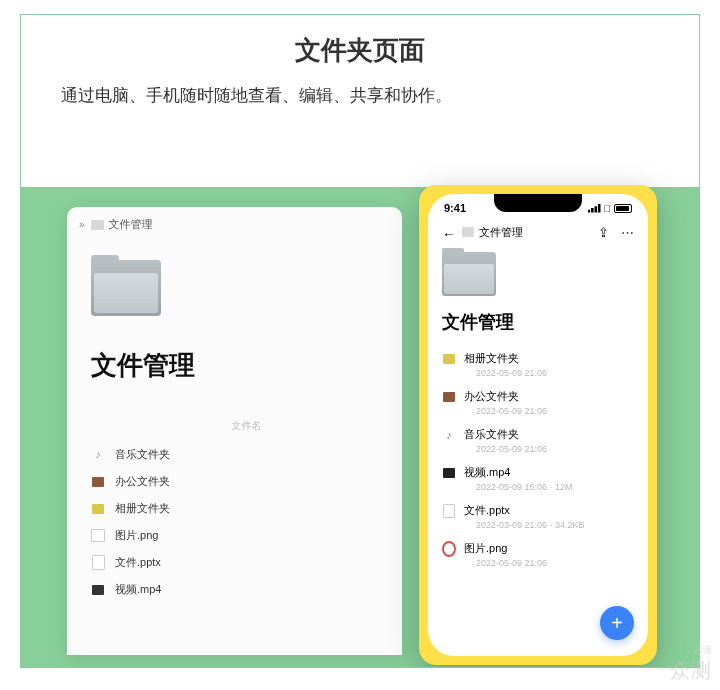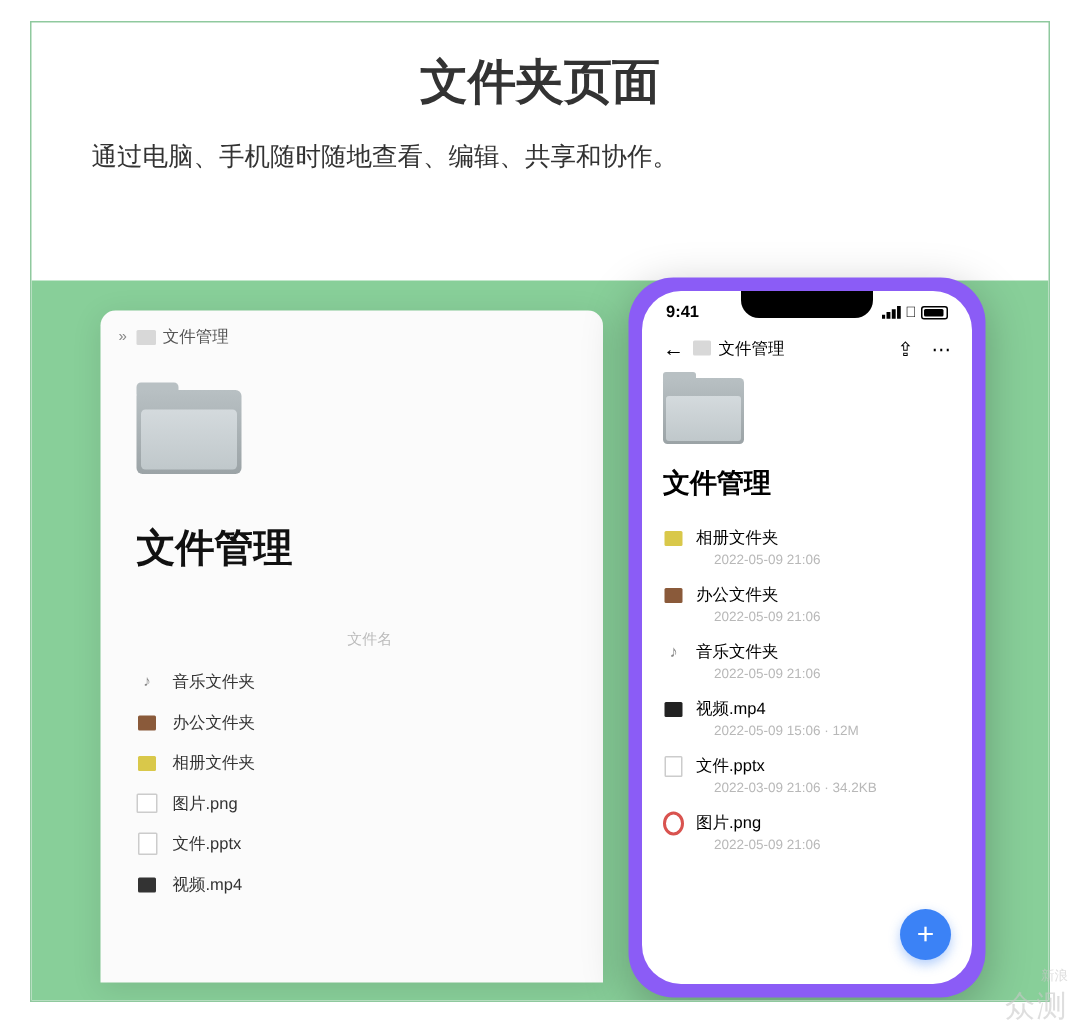--- a/index.html
+++ b/index.html
@@ -1,40 +1,40 @@
 <!DOCTYPE html>
 <html><head>
 <meta charset="utf-8">
 <style>
 * { margin: 0; padding: 0; box-sizing: border-box; }
 body { font-family: -apple-system, "PingFang SC", "Hiragino Sans GB", sans-serif; background: #fff; width: 720px; height: 690px; position: relative; overflow: hidden; }
 .outer-frame { border: 1px solid #8fc99e; margin: 14px 20px 0 20px; height: 654px; background: #fff; position: relative; overflow: hidden; }
 .header-area { padding: 18px 40px 10px 40px; }
-.main-title { font-family: "Kaiti SC", "STKaiti", "KaiTi", cursive; font-size: 32px; text-align: center; color: #333; margin-bottom: 14px; }
+.main-title { font-family: "Kaiti SC", "STKaiti", "KaiTi", cursive; font-size: 26px; text-align: center; color: #333; margin-bottom: 14px; }
 .subtitle { font-family: "Kaiti SC", "STKaiti", "KaiTi", cursive; font-size: 17px; line-height: 1.6; color: #333; }
 .green-panel { background: #88cf99; position: absolute; left: 0; right: 0; top: 172px; bottom: 0; }
 .desktop-card { position: absolute; left: 46px; top: 20px; width: 335px; height: 448px; background: #fbfbfb; border-radius: 10px 10px 0 0; box-shadow: 0 4px 20px rgba(0,0,0,.1); overflow: hidden; }
 .desktop-header { display: flex; align-items: center; padding: 10px 12px; font-size: 11px; color: #555; }
 .desktop-header .chev { margin-right: 6px; color: #888; font-size: 10px; }
 .desktop-header .folder-ic { width: 13px; height: 10px; background: #d8d8d8; border-radius: 1px; margin-right: 5px; display: inline-block; }
 .big-folder { width: 70px; height: 56px; margin: 18px 0 0 24px; position: relative; }
 .big-folder .back { position: absolute; inset: 0; background: linear-gradient(#b8c0c3, #9ba3a6); border-radius: 4px; }
 .big-folder .tab { position: absolute; top: -5px; left: 0; width: 28px; height: 8px; background: #b8c0c3; border-radius: 3px 3px 0 0; }
 .big-folder .front { position: absolute; left: 3px; right: 3px; bottom: 3px; height: 40px; background: linear-gradient(#d4dadd, #c0c8cb); border-radius: 3px; }
 .desktop-title { font-size: 26px; font-weight: 700; margin: 32px 0 0 24px; color: #111; }
 .col-header { font-size: 10px; color: #bbb; margin: 36px 0 8px 24px; text-align: center; }
 .d-row { display: flex; align-items: center; padding: 6px 24px; font-size: 11px; color: #333; }
 .d-row .ic { width: 14px; height: 14px; margin-right: 10px; display: flex; align-items: center; justify-content: center; font-size: 10px; }
 .ic-music { color: #888; }
 .ic-office::before { content: ""; display: block; width: 12px; height: 10px; background: #8a5a3a; border-radius: 1px; }
 .ic-album::before { content: ""; display: block; width: 12px; height: 10px; background: #d9c84a; border-radius: 1px; }
 .ic-image::before { content: ""; display: block; width: 12px; height: 11px; background: #fff; border: 1px solid #ccc; border-radius: 1px; position: relative; }
 .ic-pptx::before { content: ""; display: block; width: 11px; height: 13px; background: #fff; border: 1px solid #ccc; border-radius: 1px; }
 .ic-video::before { content: ""; display: block; width: 12px; height: 10px; background: #333; border-radius: 1px; }
-.phone { position: absolute; left: 398px; top: -2px; width: 238px; height: 480px; background: #8b5cf6; border-radius: 30px; padding: 9px; box-shadow: 0 8px 30px rgba(0,0,0,.25); }
+.phone { position: absolute; left: 398px; top: -2px; width: 238px; height: 480px; background: #fde047; border-radius: 17px; padding: 9px; box-shadow: 0 8px 30px rgba(0,0,0,.25); }
 .phone-screen { background: #fff; border-radius: 26px; width: 100%; height: 100%; position: relative; overflow: hidden; }
 .notch { position: absolute; top: 0; left: 50%; transform: translateX(-50%); width: 88px; height: 18px; background: #000; border-radius: 0 0 12px 12px; z-index: 5; }
 .statusbar { display: flex; justify-content: space-between; align-items: center; padding: 8px 16px 0; font-size: 11px; font-weight: 600; }
 .status-right { display: flex; gap: 3px; align-items: center; }
 .signal, .wifi, .battery { display: inline-block; }
 .signal { width: 13px; height: 9px; background: linear-gradient(to right, #000 0 100%); clip-path: polygon(0 100%, 0 70%, 20% 70%, 20% 100%, 27% 100%, 27% 50%, 47% 50%, 47% 100%, 54% 100%, 54% 30%, 74% 30%, 74% 100%, 81% 100%, 81% 0, 100% 0, 100% 100%); }
 .wifi { font-size: 10px; }
 .battery { width: 18px; height: 9px; border: 1px solid #000; border-radius: 2px; position: relative; }
 .battery::after { content: ""; position: absolute; left: 1px; top: 1px; bottom: 1px; width: 13px; background: #000; border-radius: 1px; }
 .phone-nav { display: flex; align-items: center; justify-content: space-between; padding: 10px 14px 4px; }

